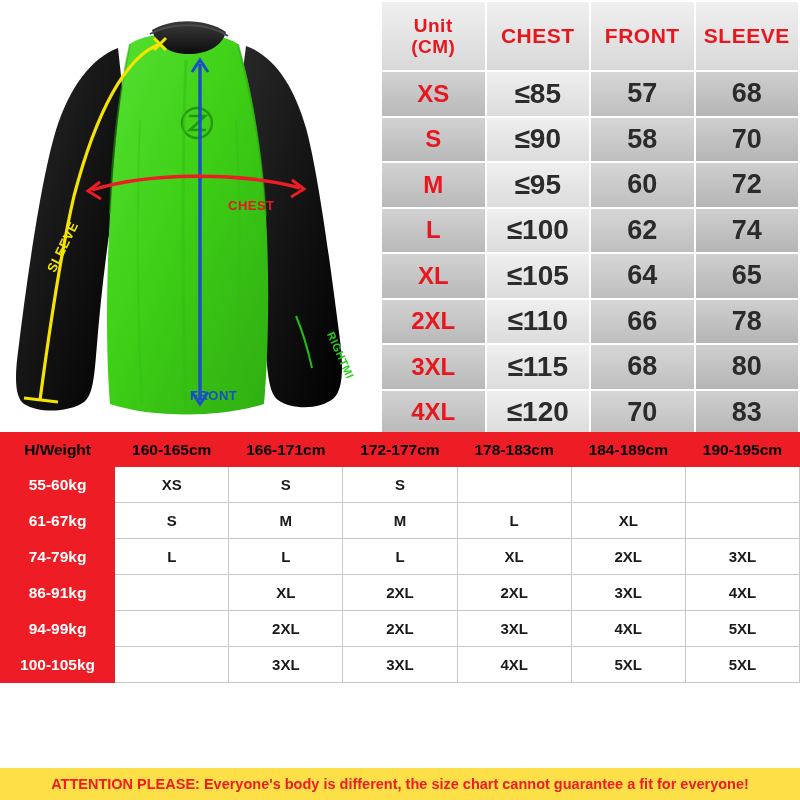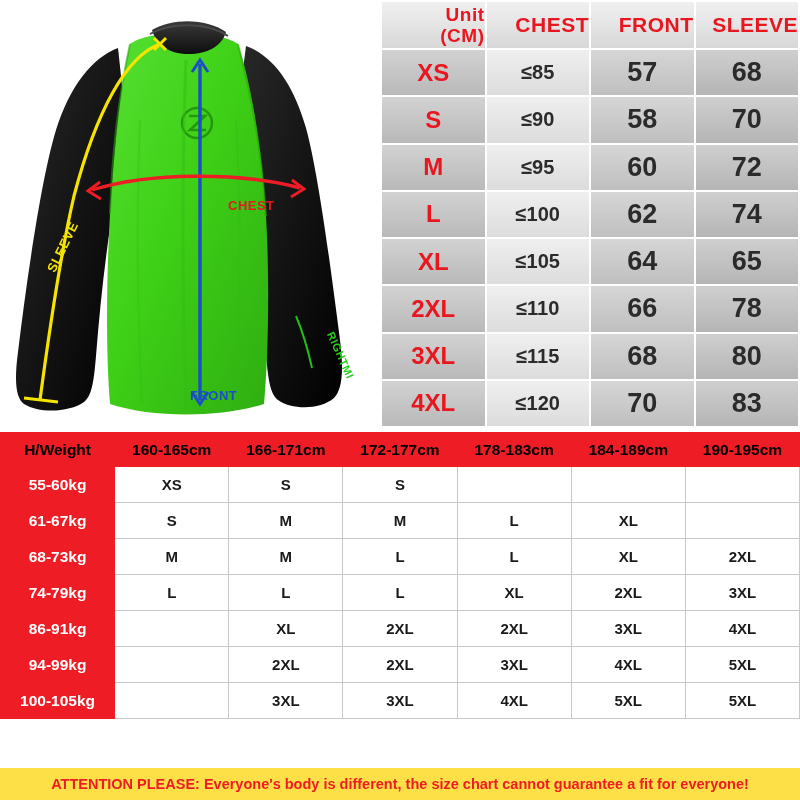--- a/index.html
+++ b/index.html
@@ -46,42 +46,41 @@
     border: 2px solid #ffffff;
     text-align: center;
     vertical-align: middle;
     padding: 0;
   }
   .size-table thead th {
     background: linear-gradient(180deg,#f0f0f0 0%, #d8d8d8 100%);
     color: #e8171f;
     font-size: 21px;
     font-weight: bold;
-    height: 48px;
+    height: 70px;
     letter-spacing: .5px;
-    text-align: right;
   }
   .size-table thead th.unit {
     font-size: 19px;
     line-height: 1.12;
   }
   .size-table tbody td {
     height: 45.5px;
     font-size: 27px;
     font-weight: bold;
     color: #2b2b2b;
   }
   .size-table tbody td.sizecol {
     background: linear-gradient(180deg,#d2d2d2 0%, #b9b9b9 100%);
     color: #e8171f;
     font-size: 24px;
   }
   .size-table tbody td.chestcol {
     background: linear-gradient(180deg,#efefef 0%, #dcdcdc 100%);
-    font-size: 20px;
+    font-size: 28px;
   }
   .size-table tbody td.frontcol {
     background: linear-gradient(180deg,#d6d6d6 0%, #bfbfbf 100%);
   }
   .size-table tbody td.sleevecol {
     background: linear-gradient(180deg,#cfcfcf 0%, #b5b5b5 100%);
   }
 
   
   .hw-wrap {
@@ -330,29 +329,20 @@
           <tr>
             <th class="rowhead">61-67kg</th>
             <td>S</td>
             <td>M</td>
             <td>M</td>
             <td>L</td>
             <td>XL</td>
             <td></td>
           </tr>
           <tr>
-            <th class="rowhead">68-73kg</th>
-            <td>M</td>
-            <td>M</td>
-            <td>L</td>
-            <td>L</td>
-            <td>XL</td>
-            <td>2XL</td>
-          </tr>
-          <tr>
             <th class="rowhead">74-79kg</th>
             <td>L</td>
             <td>L</td>
             <td>L</td>
             <td>XL</td>
             <td>2XL</td>
             <td>3XL</td>
           </tr>
           <tr>
             <th class="rowhead">86-91kg</th>

